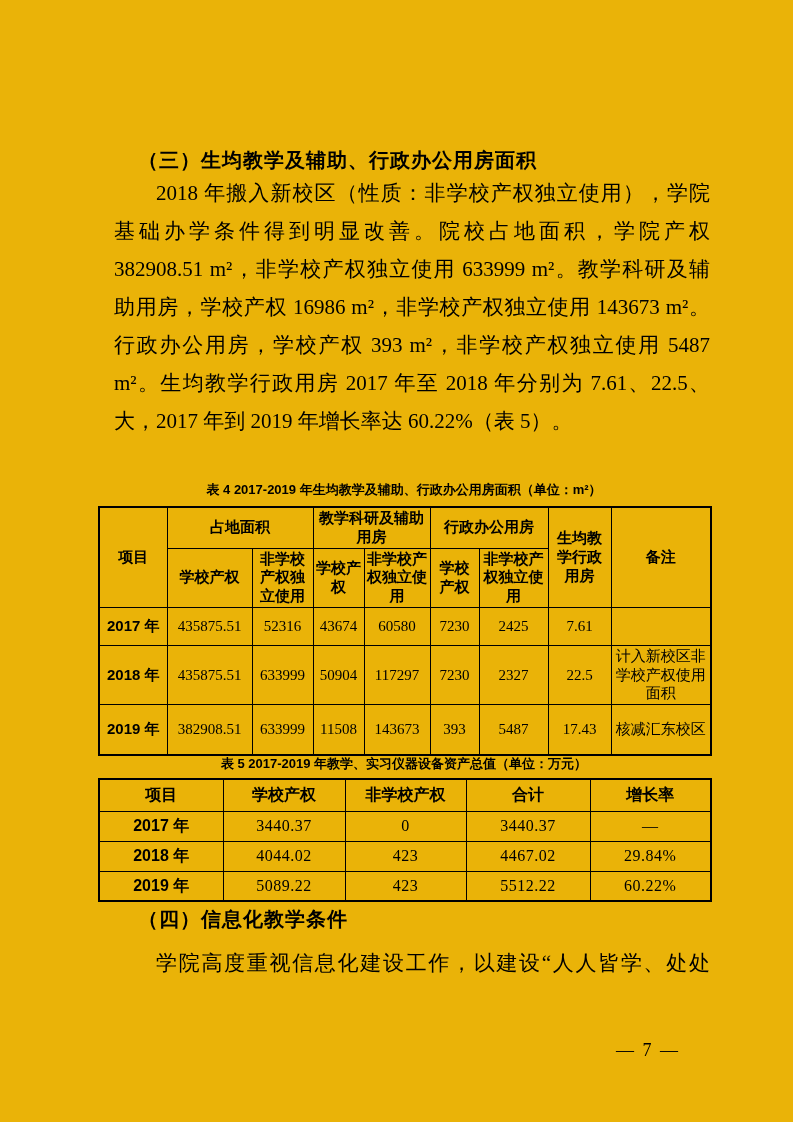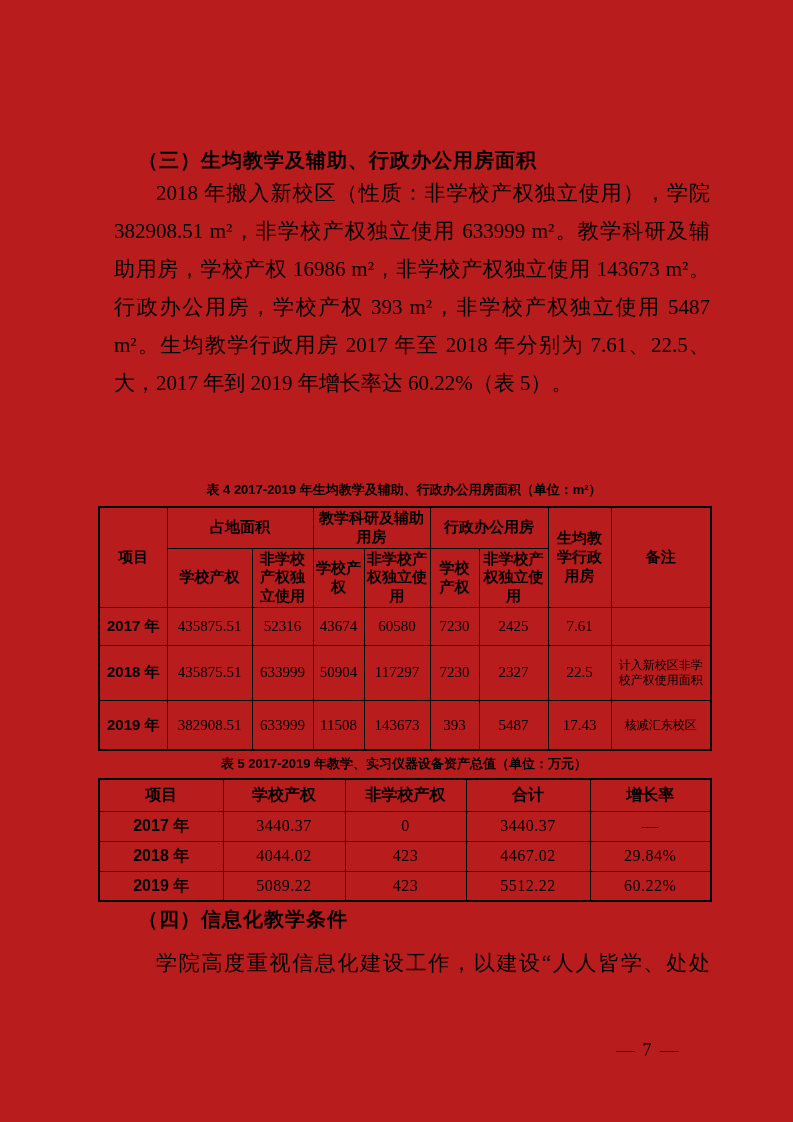--- a/index.html
+++ b/index.html
@@ -1,20 +1,20 @@
 <!DOCTYPE html>
 <html><head>
 <meta charset="utf-8">
 <style>
   html,body { margin:0; padding:0; background:#9e9e9e; }
   .page {
     position:relative;
     width:793px; height:1122px;
     margin:0 auto;
-    background:#b91c1c;
+    background:#eab308;
     color:#000;
     font-family:"Liberation Serif","DejaVu Serif",serif;
     overflow:hidden;
   }
   .content { position:absolute; left:98px; width:612px; }
 
   
   .sec-heading {
     font-size:20px; font-weight:bold; line-height:28px;
     text-indent:2em; letter-spacing:1px;
@@ -45,36 +45,37 @@
     word-break:break-all;
   }
   table.outer { border:2px solid #000; }
   td.hd {
     font-family:"Liberation Sans","DejaVu Sans",sans-serif;
     font-weight:bold;
   }
   td.num { font-size:15px; }
   #table5 td { font-size:16px; }
   #table5 td.num { letter-spacing:0.5px; }
-  td.remark { font-size:12px; padding:1px 7px; }
+  td.remark { font-size:15px; padding:1px 0; }
 
   .page-number {
     position:absolute; top:1040px; left:578px; width:140px;
     font-size:18px; text-align:center; letter-spacing:2px;
   }
 </style>
 </head>
 <body>
 
 <div class="page">
 
   <div class="content sec-heading" style="top:146px">（三）生均教学及辅助、行政办公用房面积</div>
 
   <div class="content para" style="top:174px">
     <div class="line first">2018 年搬入新校区（性质：非学校产权独立使用），学院</div>
+    <div class="line">基础办学条件得到明显改善。院校占地面积，学院产权</div>
     <div class="line">382908.51 m²，非学校产权独立使用 633999 m²。教学科研及辅</div>
     <div class="line">助用房，学校产权 16986 m²，非学校产权独立使用 143673 m²。</div>
     <div class="line">行政办公用房，学校产权 393 m²，非学校产权独立使用 5487</div>
     <div class="line">m²。生均教学行政用房 2017 年至 2018 年分别为 7.61、22.5、</div>
     <div class="line last">大，2017 年到 2019 年增长率达 60.22%（表 5）。</div>
   </div>
 
   <div class="content tbl-title" style="top:478px">表 4  2017-2019 年生均教学及辅助、行政办公用房面积（单位：m²）</div>
 
   <div class="content" style="top:506px">

